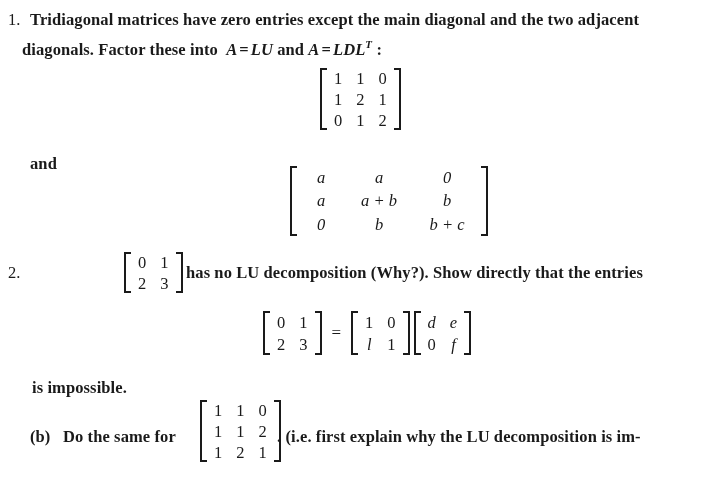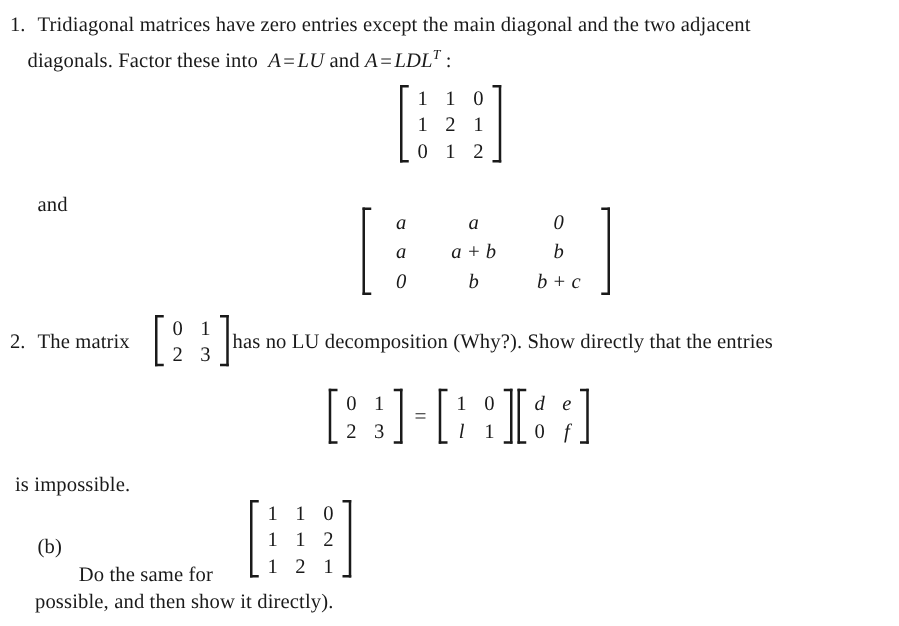--- a/index.html
+++ b/index.html
@@ -24,20 +24,21 @@
     height: 501px;
   }
 
   
   .txt {
     position: absolute;
     font-size: 16.5px;
     line-height: 25px;
     white-space: nowrap;
     letter-spacing: .1px;
+    font-weight: bold;
   }
   .mi { font-style: italic; font-family: "Liberation Serif","DejaVu Serif",serif; }
   .mup { font-style: normal; }
   .sup { font-size: 11px; vertical-align: super; font-style: italic; }
   .op { font-style: normal; padding: 0 2px; }
 
   
   .itemnum {
     position: absolute;
     font-size: 16.5px;
@@ -182,21 +183,20 @@
       </table>
     <span class="bracket right">
         <i class="stem"></i>
         <i class="top"></i>
         <i class="bot"></i>
       </span>
   </div>
 
   <span class="itemnum" style="left:8px; top:260px;">2.</span>
 
-  <div class="txt" style="left:30px; top:260px;">The matrix</div>
 
   <div class="matrix num" style="left:124px; top:252px; height:41px;">
     <span class="bracket left">
         <i class="stem"></i>
         <i class="top"></i>
         <i class="bot"></i>
       </span>
     <table>
       <tbody>
           <tr>
@@ -291,25 +291,25 @@
       </tbody>
         </table>
       <span class="bracket right">
           <i class="stem"></i>
           <i class="top"></i>
           <i class="bot"></i>
         </span>
     </div>
   </div>
 
-  <div class="txt" style="left:12px; top:375px;">is impossible.</div>
+  <div class="txt" style="left:32px; top:375px;">is impossible.</div>
 
   <span class="txt" style="left:30px; top:424px;">(b)</span>
 
-  <div class="txt" style="left:63px; top:424px;margin-top:23px;">Do the same for</div>
+  <div class="txt" style="left:63px; top:424px;">Do the same for</div>
 
   <div class="matrix num" style="left:200px; top:400px; height:62px;">
     <span class="bracket left">
         <i class="stem"></i>
         <i class="top"></i>
         <i class="bot"></i>
       </span>
     <table>
       <tbody>
           <tr>
@@ -329,16 +329,16 @@
       </tr>
     </tbody>
       </table>
     <span class="bracket right">
         <i class="stem"></i>
         <i class="top"></i>
         <i class="bot"></i>
       </span>
   </div>
 
-
-  <div class="txt" style="left:28px; top:468px;">possible, and then show it directly).</div>
+  <div class="txt" style="left:277px; top:424px;">.  (i.e.  first explain why the LU decomposition is im-</div>
+
 
 </div>
 
 </body></html>

